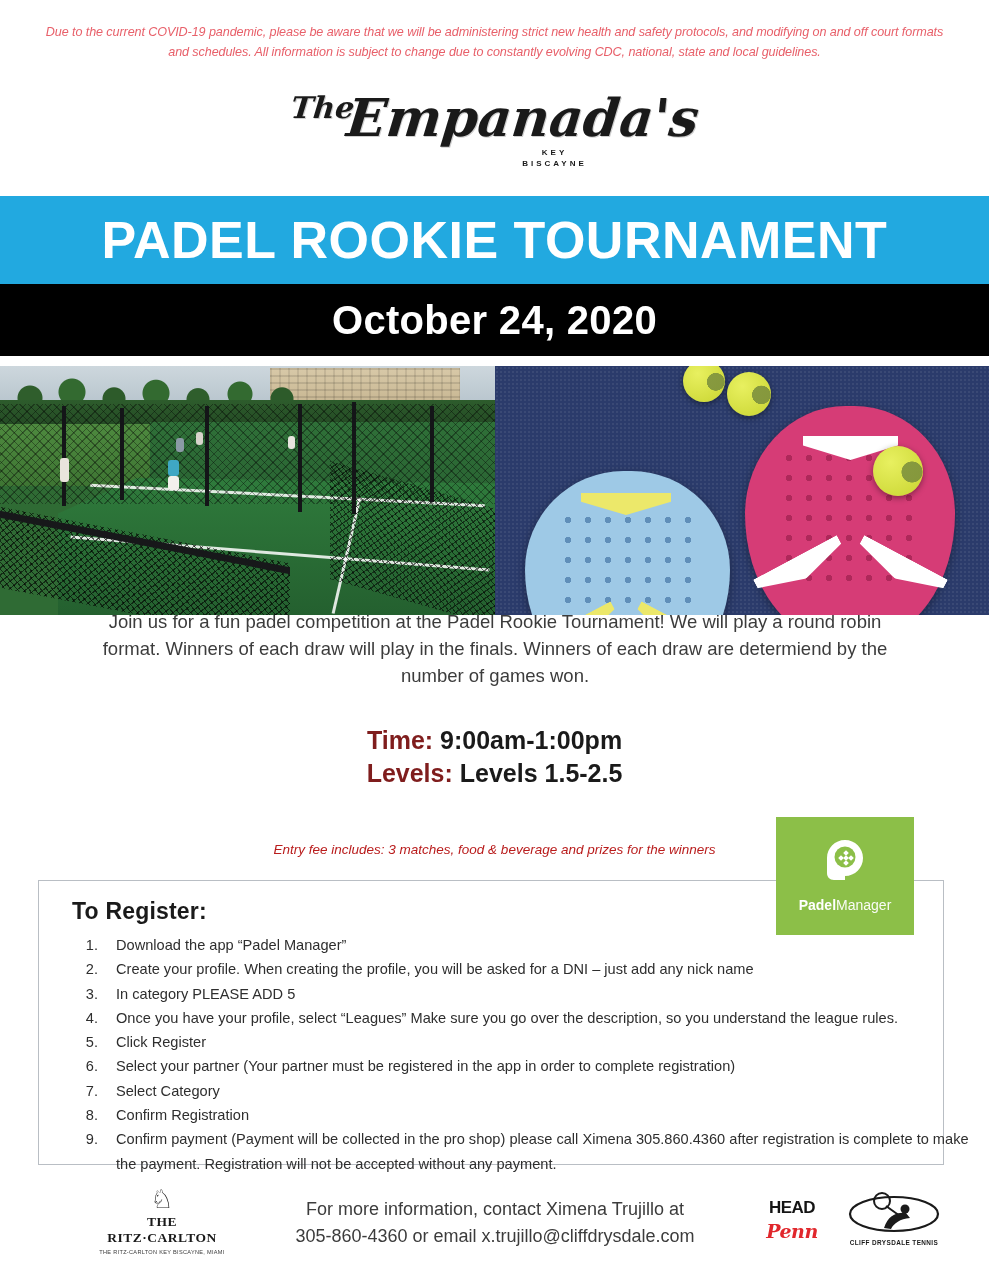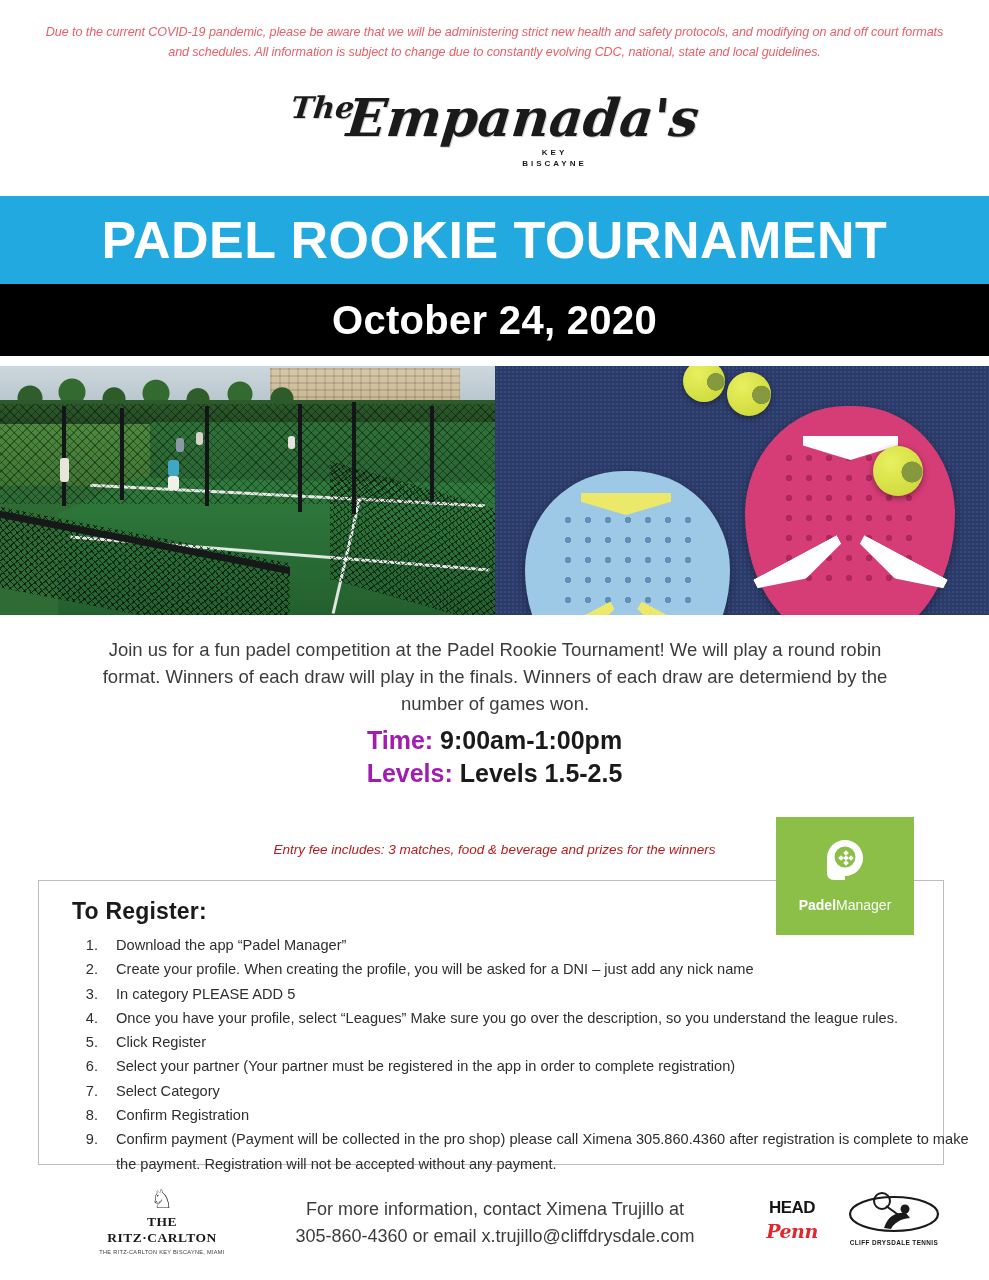--- a/index.html
+++ b/index.html
@@ -137,28 +137,28 @@
       clip-path:polygon(0 0,100% 0,100% 40%,50% 100%,0 40%);}
   .chev-w{width:95px;height:24px;background:#ffffff;
       clip-path:polygon(0 0,100% 0,100% 40%,50% 100%,0 40%);}
   .ball{position:absolute;border-radius:50%;background:radial-gradient(circle at 35% 32%,#e8f060,#c8d430);
       box-shadow:0 2px 6px rgba(0,0,0,.4);}
   .ball:after{content:"";position:absolute;inset:0;border-radius:50%;
       background:radial-gradient(circle at 78% 52%,rgba(120,140,60,.85) 0 22%,transparent 23%);}
 
   
   .desc{
-    position:absolute;top:636px;left:95px;width:800px;
+    position:absolute;top:608px;left:95px;width:800px;
     text-align:center;font-size:18.5px;line-height:27px;color:#3c3c3c;
   }
 
   
   .details{position:absolute;top:724px;left:0;width:989px;text-align:center;}
   .detail-row{font-size:25px;line-height:33px;font-weight:bold;color:#1a1a1a;}
-  .detail-row .k{color:#a21caf;}
+  .detail-row .k{color:#7f1d1d;}
   .entry-note{
     position:absolute;top:842px;left:0;width:989px;text-align:center;
     font-size:13.5px;font-style:italic;color:#b91c1c;
   }
 
   
   .reg-box{
     position:absolute;top:880px;left:38px;width:906px;height:285px;
     border:1.5px solid #b9bec4;box-sizing:border-box;
   }

